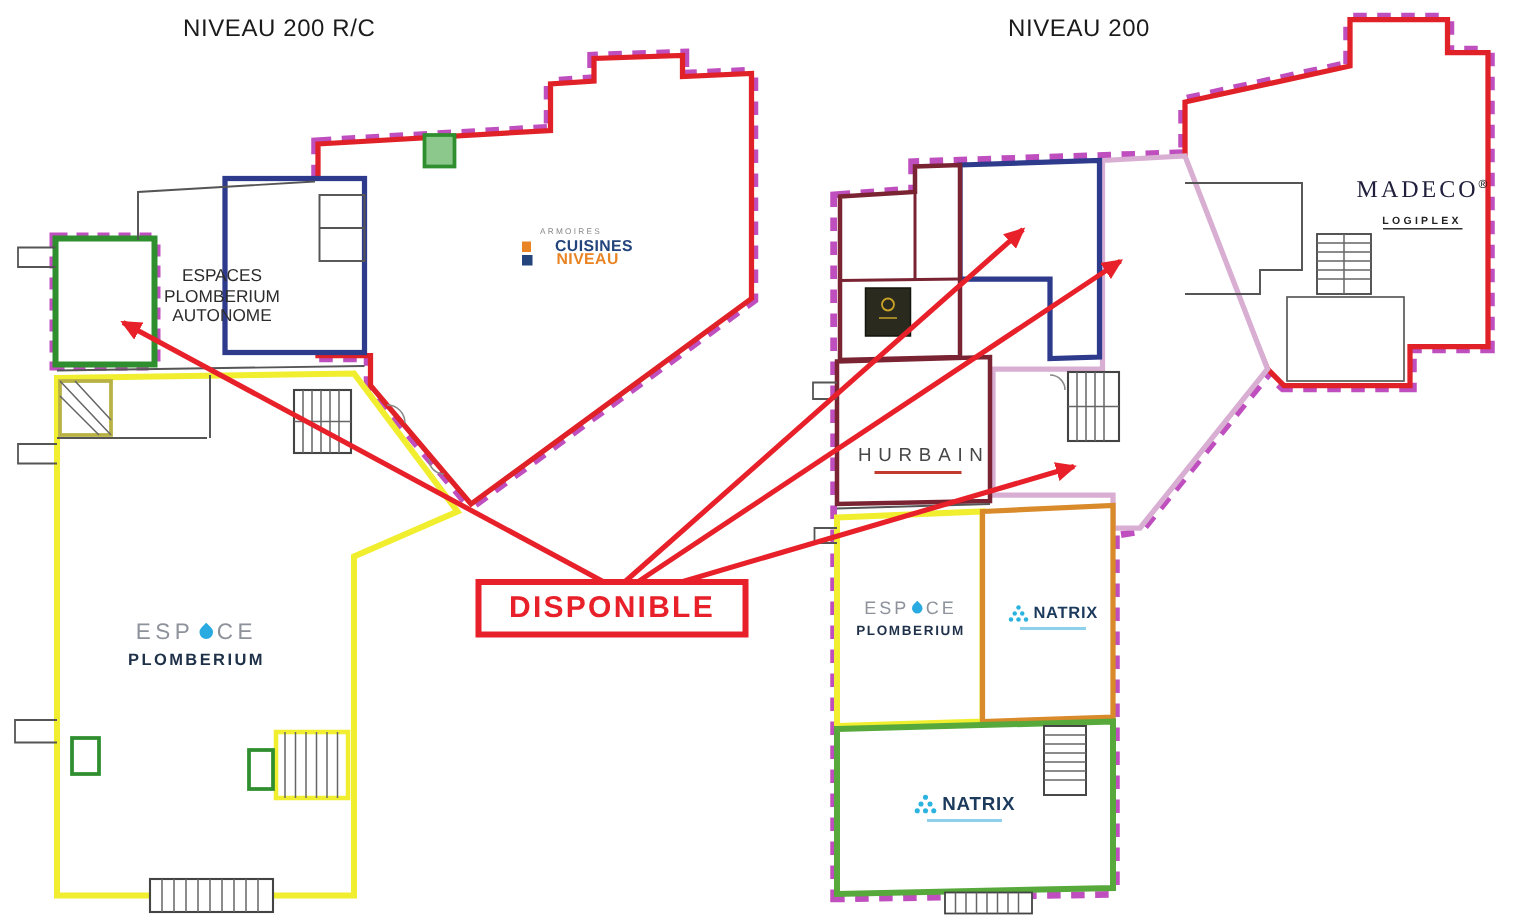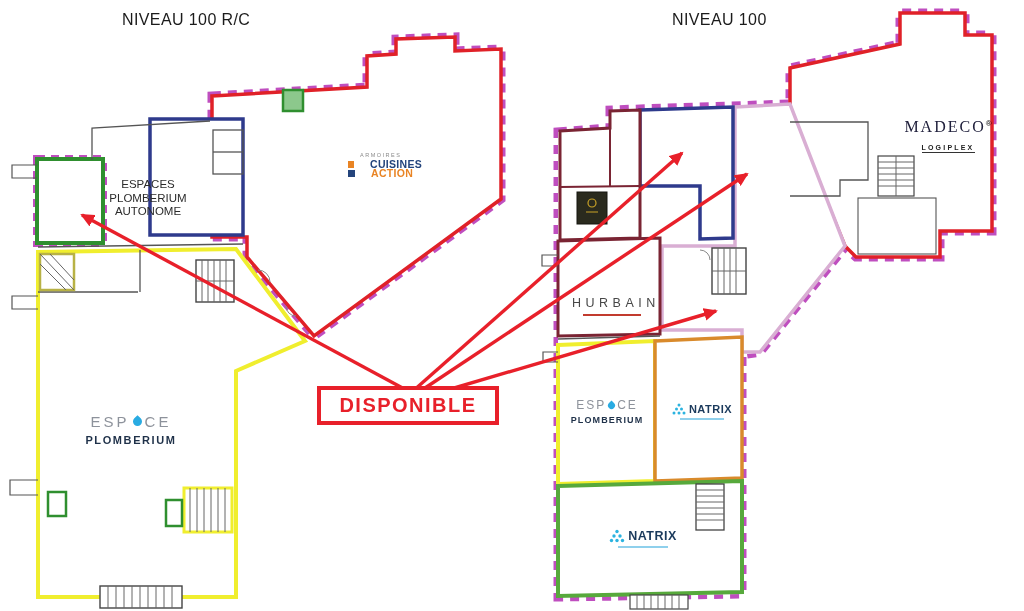--- a/index.html
+++ b/index.html
@@ -165,38 +165,38 @@
     </g>
 
     <g stroke="#e8202a" stroke-width="3.4">
       <line x1="410" y1="392" x2="82" y2="215" marker-end="url(#ah)"></line>
       <line x1="413" y1="391" x2="682" y2="153" marker-end="url(#ah)"></line>
       <line x1="419" y1="392" x2="747" y2="174" marker-end="url(#ah)"></line>
       <line x1="427" y1="396" x2="716" y2="311" marker-end="url(#ah)"></line>
     </g>
   </svg>
 
-  <div class="label title" style="left:122px;top:11px;">NIVEAU 100 R/C</div>
-  <div class="label title" style="left:672px;top:11px;">NIVEAU 100</div>
+  <div class="label title" style="left:122px;top:11px;">NIVEAU 200 R/C</div>
+  <div class="label title" style="left:672px;top:11px;">NIVEAU 200</div>
 
   <div class="label eta" style="left:92px;top:178px;">
     <div>ESPACES</div>
     <div>PLOMBERIUM</div>
     <div>AUTONOME</div>
   </div>
 
   <div class="label ca" style="left:348px;top:151px;">
     <div class="arm">ARMOIRES</div>
     <div class="row">
       <span class="sq or"></span>
       <span class="cui">CUISINES</span>
     </div>
     <div class="row">
       <span class="sq bl"></span>
-      <span class="act">ACTION</span>
+      <span class="act">NIVEAU</span>
     </div>
   </div>
 
   <div class="label plomb" style="left:76px;top:413px;width:110px;">
     <div class="top">
       <span>ESP</span>
       <span class="drop"></span>
       <span>CE</span>
     </div>
     <div class="name">PLOMBERIUM</div>

